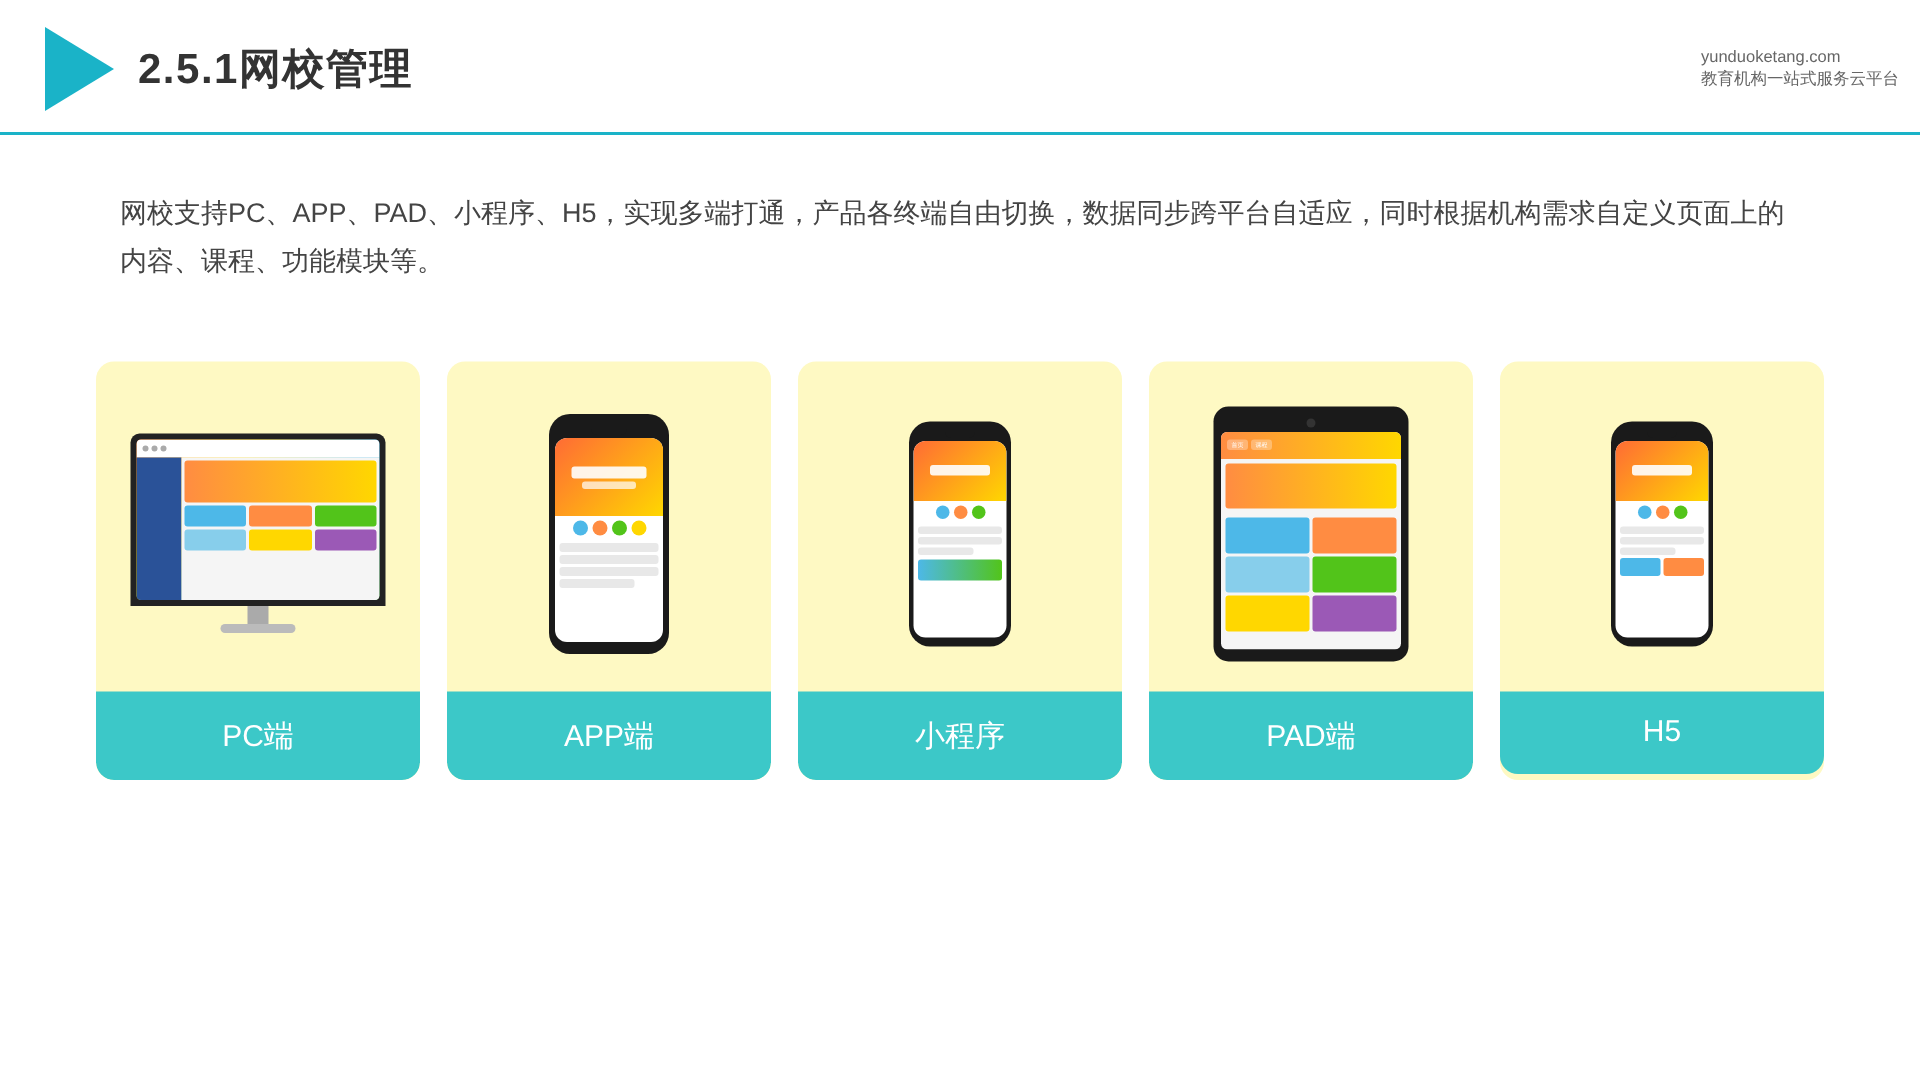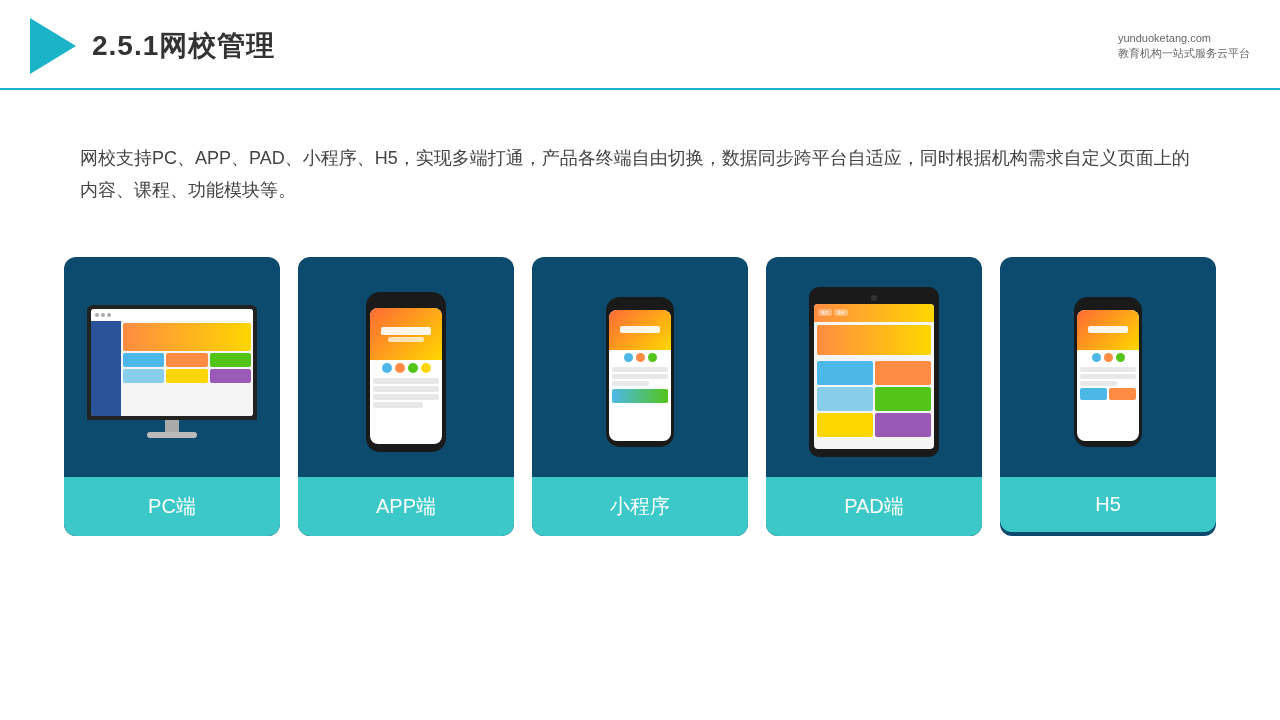--- a/index.html
+++ b/index.html
@@ -10,21 +10,21 @@
       font-family: 'Microsoft YaHei', '微软雅黑', sans-serif;
       overflow: hidden;
       position: relative;
     }
 
     
     .header {
       display: flex;
       align-items: center;
       justify-content: space-between;
-      padding: 18px 30px 14px 30px;
+      padding: 18px 14px 14px 30px;
       border-bottom: 2px solid #1ab3c8;
     }
     .header-left {
       display: flex;
       align-items: center;
       gap: 16px;
     }
     .logo-triangle {
       width: 0;
       height: 0;
@@ -56,36 +56,36 @@
     }
     .brand-sub {
       font-size: 11px;
       color: #666;
       text-align: left;
       line-height: 1.4;
     }
 
     
     .description {
-      padding: 52px 80px 20px 80px;
+      padding: 36px 80px 20px 80px;
       font-size: 18px;
       color: #444;
       line-height: 1.8;
     }
 
     
     .cards-container {
       display: flex;
       gap: 18px;
       padding: 30px 60px 30px 60px;
       justify-content: center;
     }
 
     .card {
-      background: #0c4a6e;
+      background: #fef9c3;
       border-radius: 12px;
       width: 216px;
       display: flex;
       flex-direction: column;
       align-items: center;
       overflow: hidden;
     }
 
     .card-image-area {
       width: 100%;

